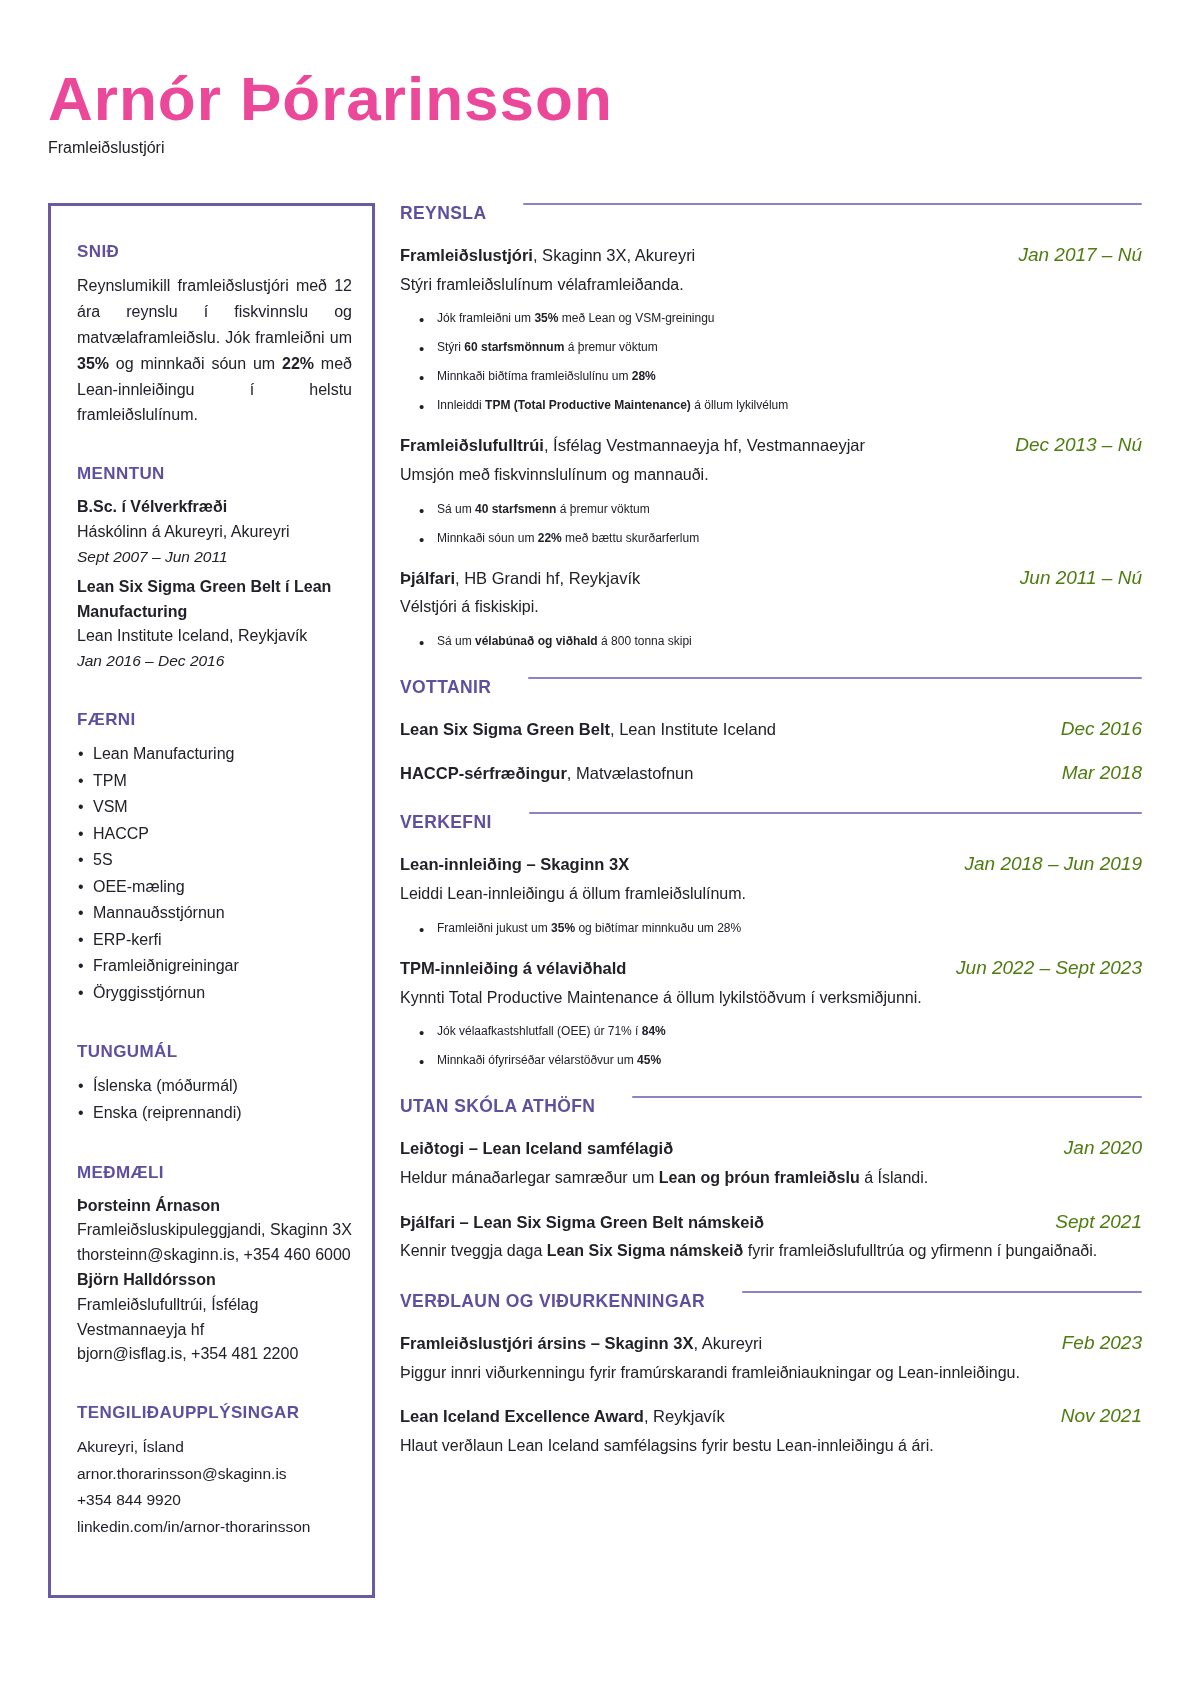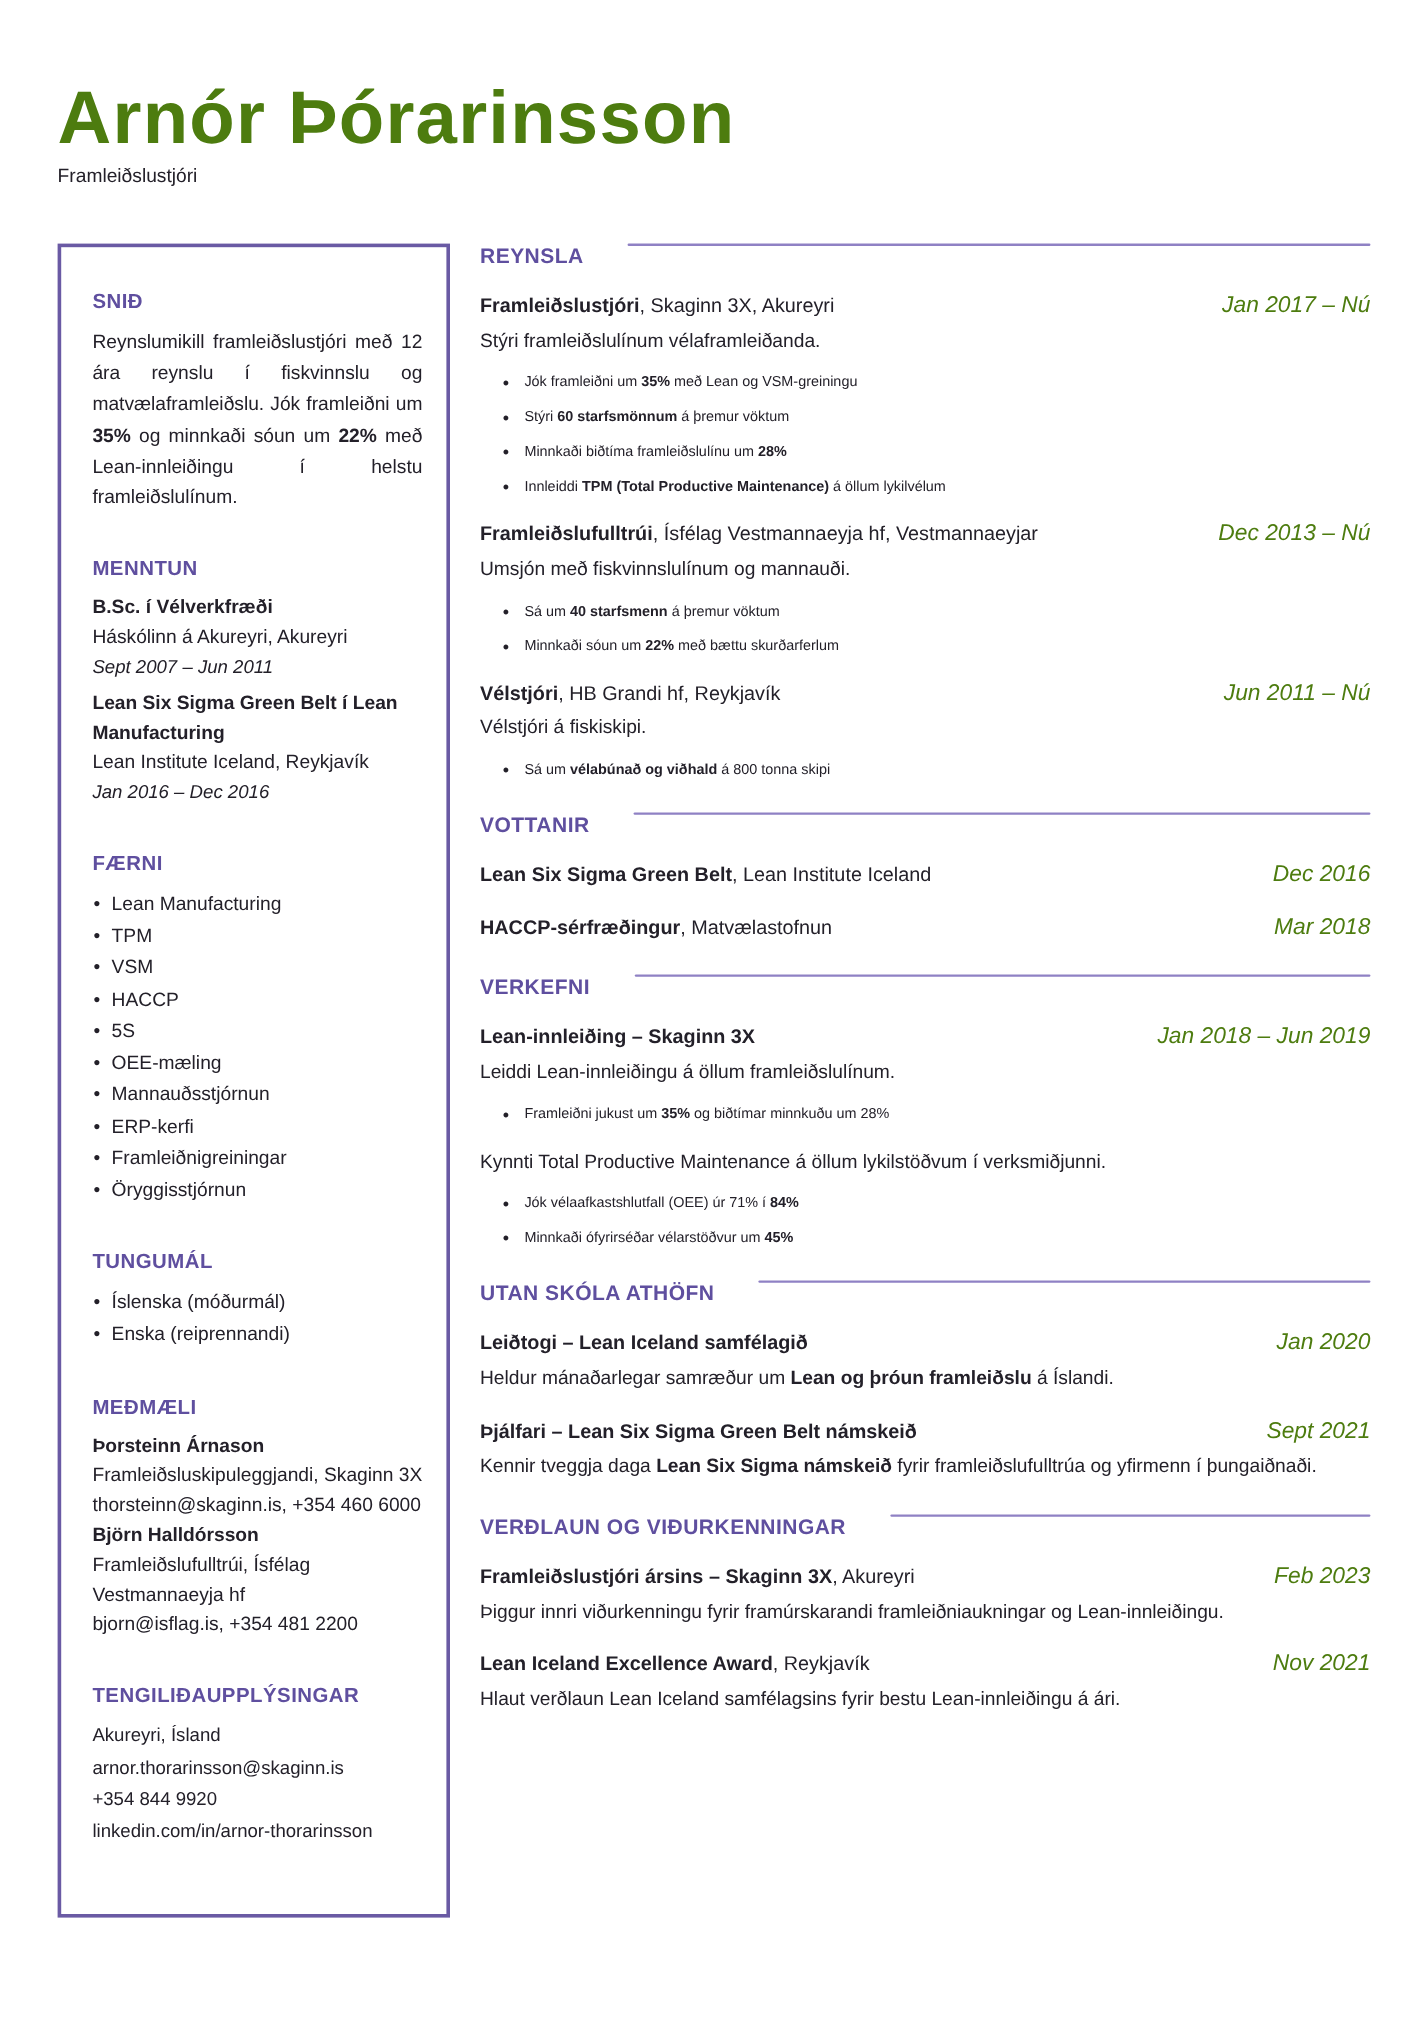--- a/index.html
+++ b/index.html
@@ -4,21 +4,21 @@
 <style>
   * { margin:0; padding:0; box-sizing:border-box; }
   html,body { background:#ffffff; }
   body {
     width:1190px; min-height:1683px;
     font-family:"Liberation Sans","DejaVu Sans",sans-serif;
     color:#232029;
     padding:66px 48px 40px 48px;
   }
   
-  .person-name { font-size:62px; font-weight:700; letter-spacing:1px; line-height:1.08; color:#4d7c0f; }
+  .person-name { font-size:62px; font-weight:700; letter-spacing:1px; line-height:1.08; color:#ec4899; }
   .person-role { font-size:16px; margin-top:6px; color:#232029; }
 
   
   .columns { display:flex; gap:25px; margin-top:46px; align-items:flex-start; }
 
   
   .sidebar { flex:0 0 327px; width:327px; border:3px solid #6A5AA4; padding:36px 20px 54px 26px; }
   .side-section { margin-bottom:36px; }
   .side-section:last-child { margin-bottom:0; }
   .side-heading { color:#5F4F9F; font-weight:700; font-size:17px; letter-spacing:0.4px; margin-bottom:11px; }
@@ -152,21 +152,21 @@
         </div>
         <div class="m-summary rich"><span>Umsjón með fiskvinnslulínum og mannauði.</span></div>
         <ul class="m-bullets">
           <li class="rich"><span>Sá um </span><b>40 starfsmenn</b><span> á þremur vöktum</span></li>
           <li class="rich"><span>Minnkaði sóun um </span><b>22%</b><span> með bættu skurðarferlum</span></li>
         </ul>
       </div>
 
       <div class="m-entry">
         <div class="m-entry-head">
-          <div class="m-entry-title rich"><b>Vélstjóri</b><span>, HB Grandi hf, Reykjavík</span></div>
+          <div class="m-entry-title rich"><b>Þjálfari</b><span>, HB Grandi hf, Reykjavík</span></div>
           <div class="m-dates">Jun 2011 – Nú</div>
         </div>
         <div class="m-summary rich"><span>Vélstjóri á fiskiskipi.</span></div>
         <ul class="m-bullets">
           <li class="rich"><span>Sá um </span><b>vélabúnað og viðhald</b><span> á 800 tonna skipi</span></li>
         </ul>
       </div>
     </section>
 
     <section class="m-section">
@@ -199,20 +199,24 @@
           <div class="m-entry-title rich"><b>Lean-innleiðing – Skaginn 3X</b></div>
           <div class="m-dates">Jan 2018 – Jun 2019</div>
         </div>
         <div class="m-summary rich"><span>Leiddi Lean-innleiðingu á öllum framleiðslulínum.</span></div>
         <ul class="m-bullets">
           <li class="rich"><span>Framleiðni jukust um </span><b>35%</b><span> og biðtímar minnkuðu um 28%</span></li>
         </ul>
       </div>
 
       <div class="m-entry">
+        <div class="m-entry-head">
+          <div class="m-entry-title rich"><b>TPM-innleiðing á vélaviðhald</b></div>
+          <div class="m-dates">Jun 2022 – Sept 2023</div>
+        </div>
         <div class="m-summary rich"><span>Kynnti Total Productive Maintenance á öllum lykilstöðvum í verksmiðjunni.</span></div>
         <ul class="m-bullets">
           <li class="rich"><span>Jók vélaafkastshlutfall (OEE) úr 71% í </span><b>84%</b></li>
           <li class="rich"><span>Minnkaði ófyrirséðar vélarstöðvur um </span><b>45%</b></li>
         </ul>
       </div>
     </section>
 
     <section class="m-section">
       <div class="m-heading-row">

